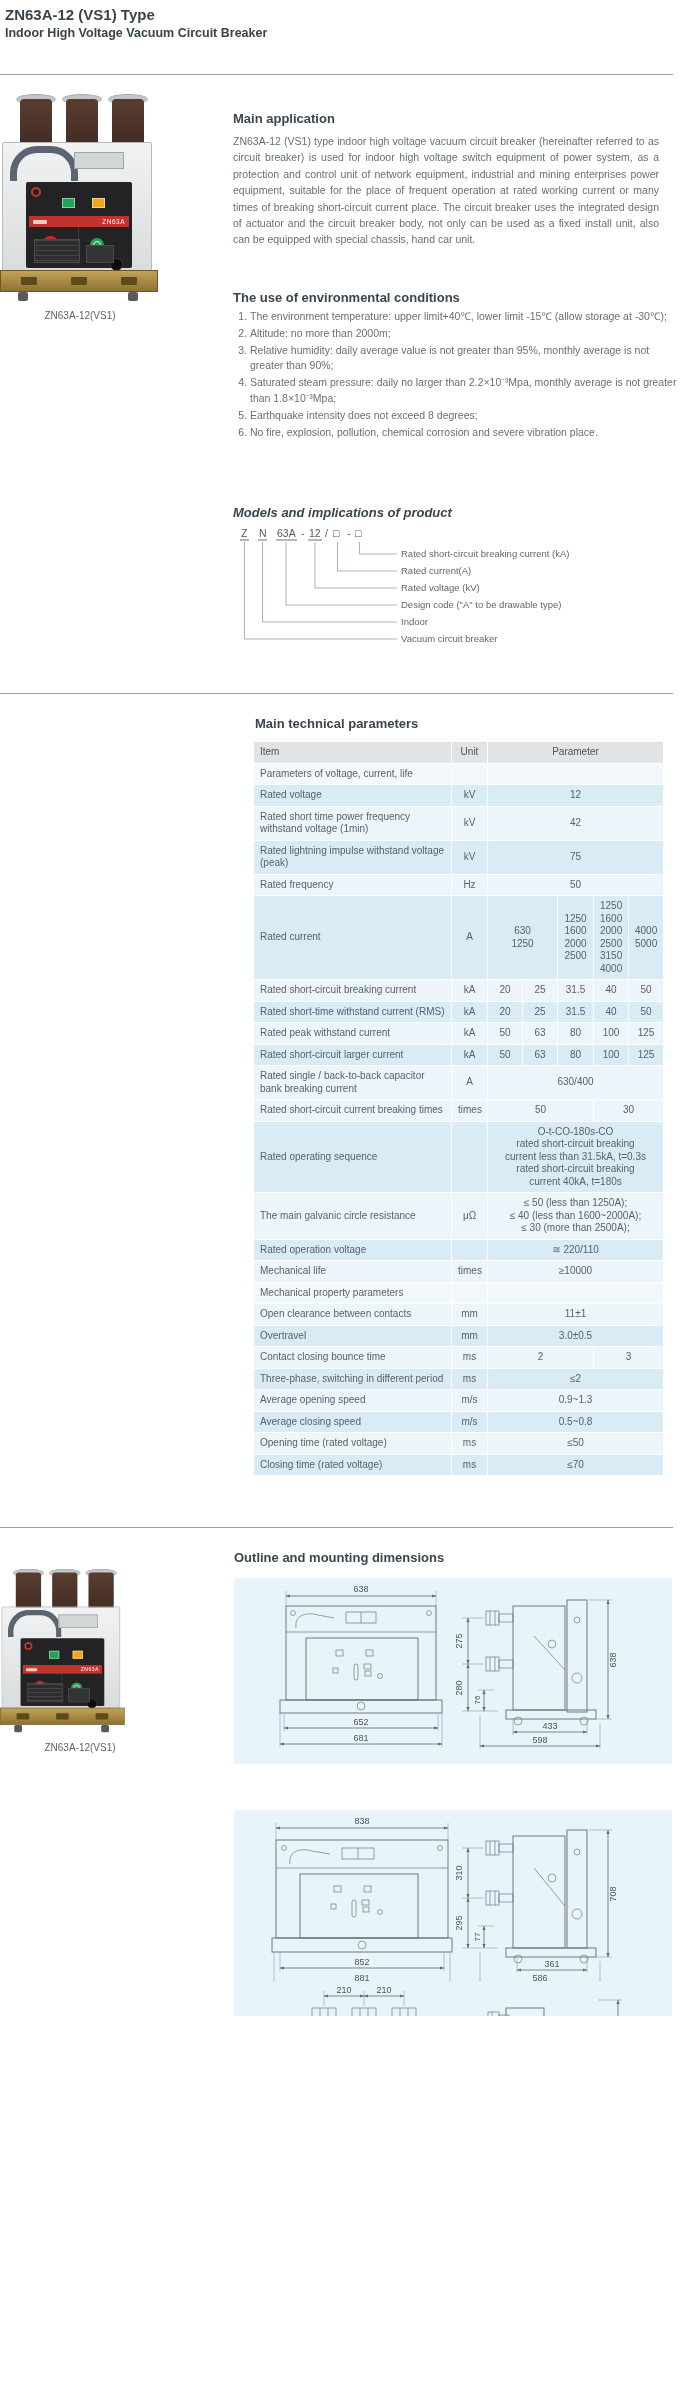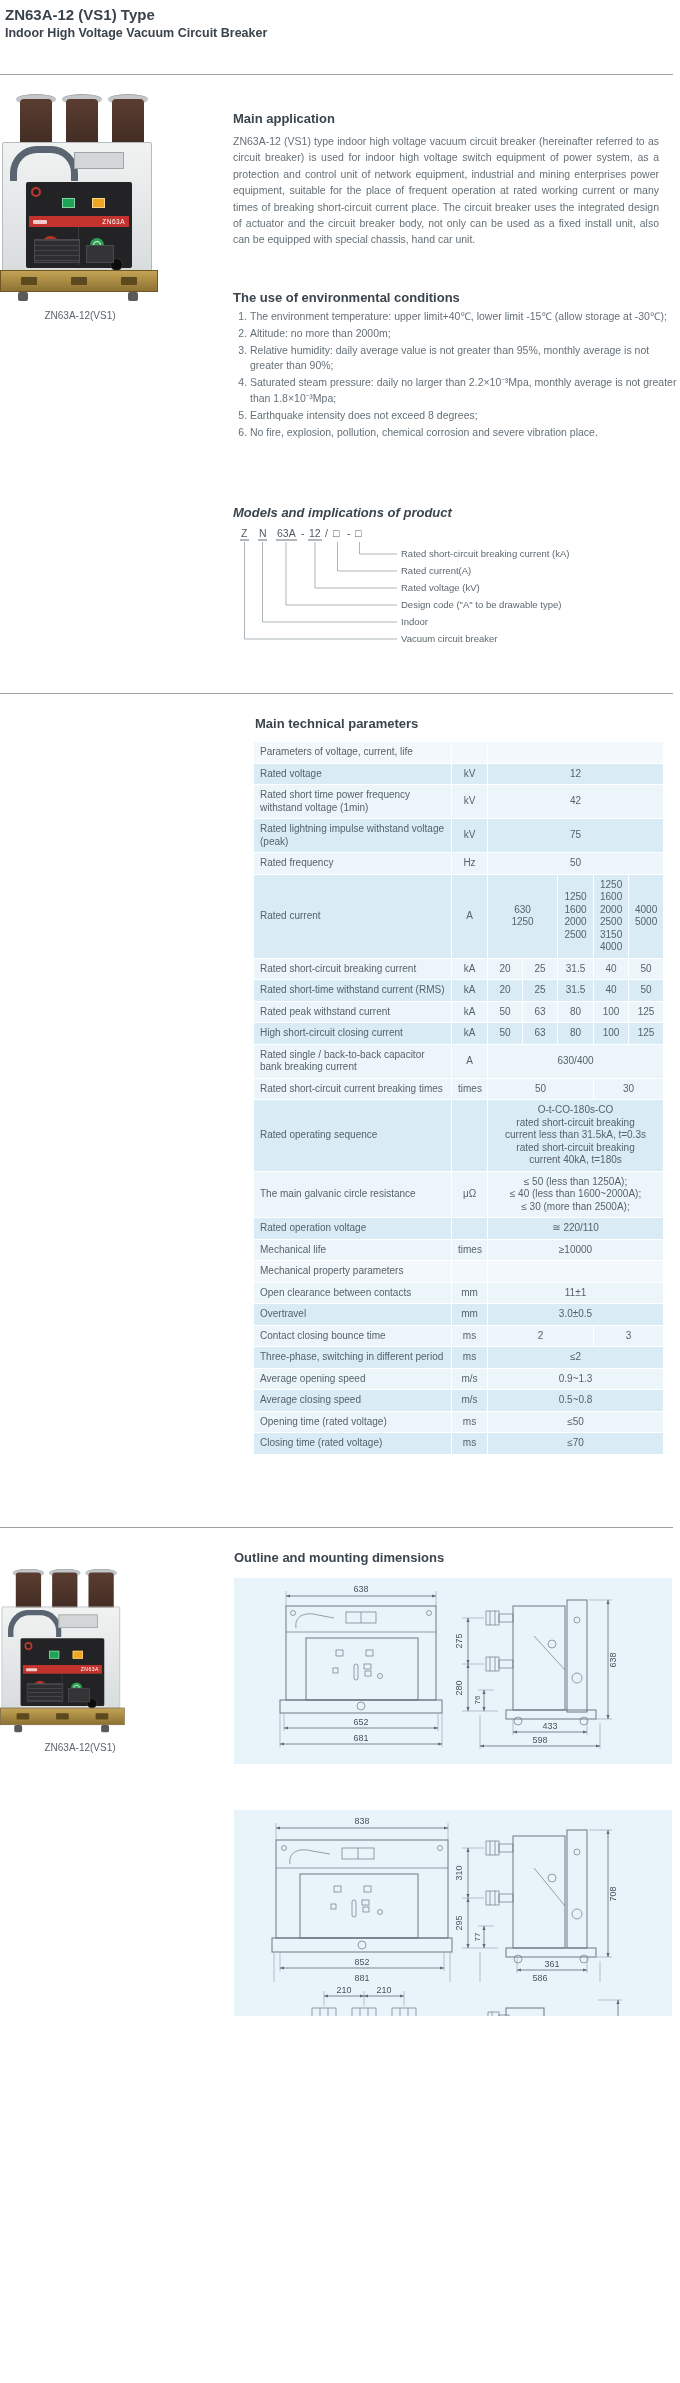--- a/index.html
+++ b/index.html
@@ -171,20 +171,25 @@
     <colgroup>
         <col style="width:198px">
         <col style="width:36px">
         <col style="width:35px">
         <col style="width:35px">
         <col style="width:36px">
         <col style="width:35px">
         <col style="width:35px">
       </colgroup>
     <tbody>
+        <tr class="hd">
+      <td>Item</td>
+      <td class="cc">Unit</td>
+      <td class="cc" colspan="5">Parameter</td>
+    </tr>
     <tr class="rs">
       <td>Parameters of voltage, current, life</td>
           <td></td>
           <td colspan="5"></td>
     </tr>
     <tr class="rb">
       <td>Rated voltage</td>
       <td class="cc">kV</td>
       <td class="cc" colspan="5">12</td>
     </tr>
@@ -242,21 +247,21 @@
     <tr class="ra">
       <td>Rated peak withstand current</td>
       <td class="cc">kA</td>
       <td class="cc">50</td>
       <td class="cc">63</td>
       <td class="cc">80</td>
       <td class="cc">100</td>
       <td class="cc">125</td>
     </tr>
     <tr class="rb">
-      <td>High short-circuit closing current</td>
+      <td>Rated short-circuit larger current</td>
       <td class="cc">kA</td>
       <td class="cc">50</td>
       <td class="cc">63</td>
       <td class="cc">80</td>
       <td class="cc">100</td>
       <td class="cc">125</td>
     </tr>
     <tr class="ra">
       <td>Rated single / back-to-back capacitor bank breaking current</td>
       <td class="cc">A</td>

